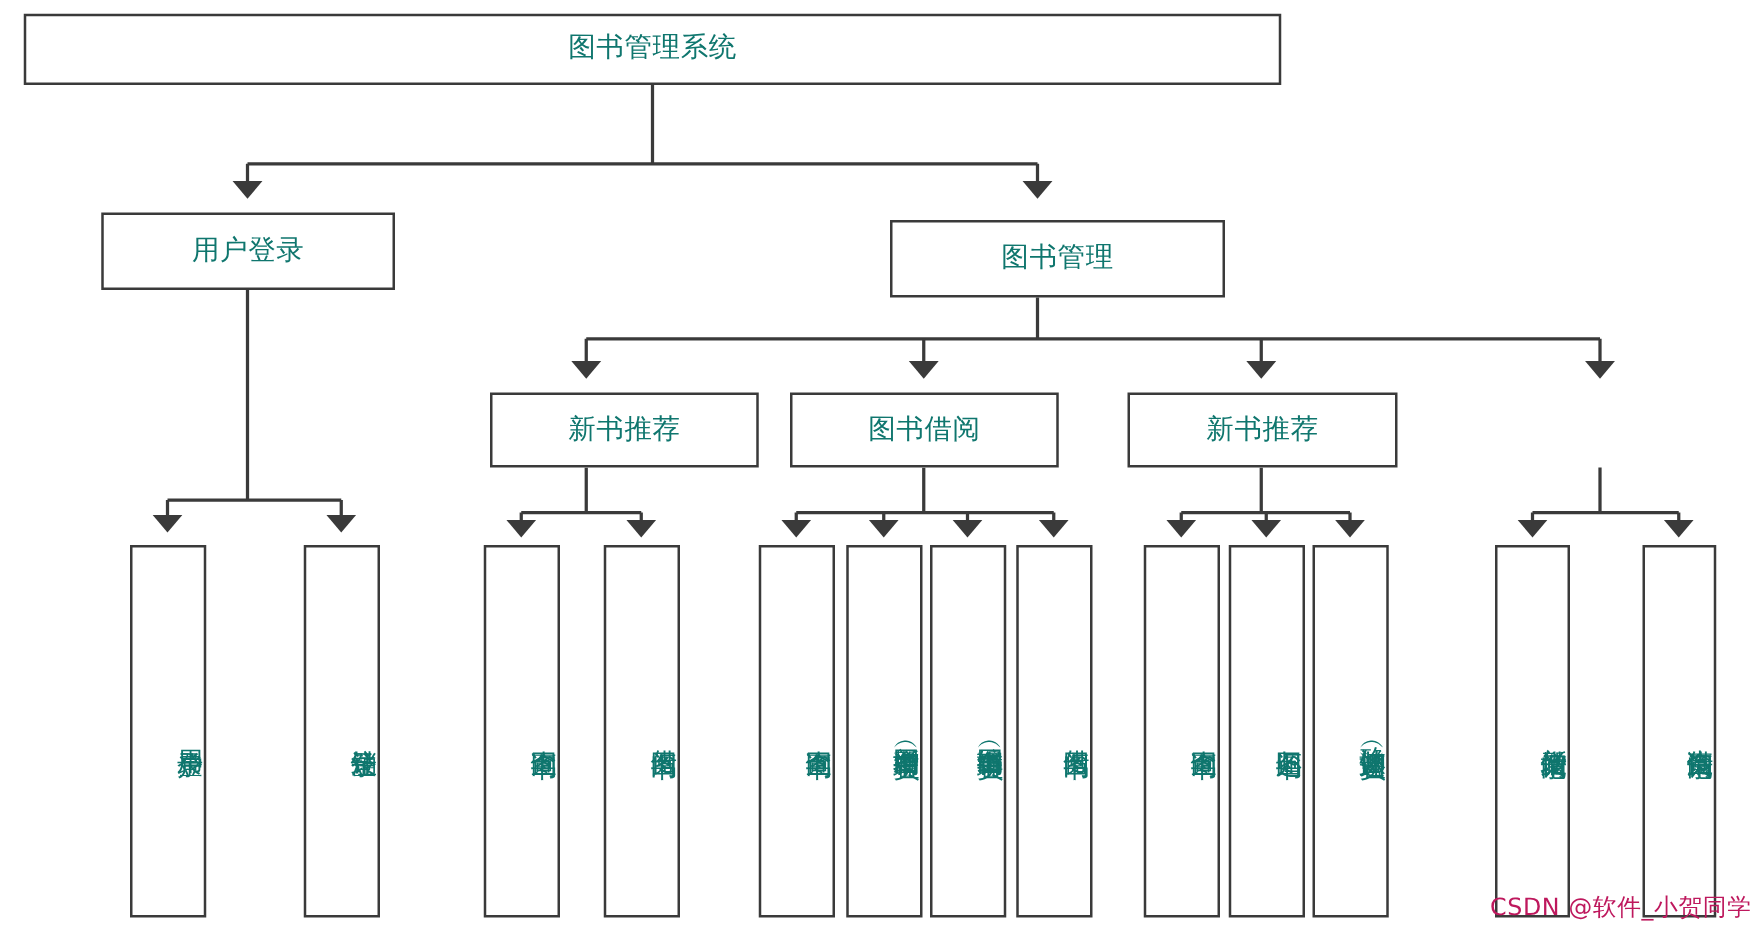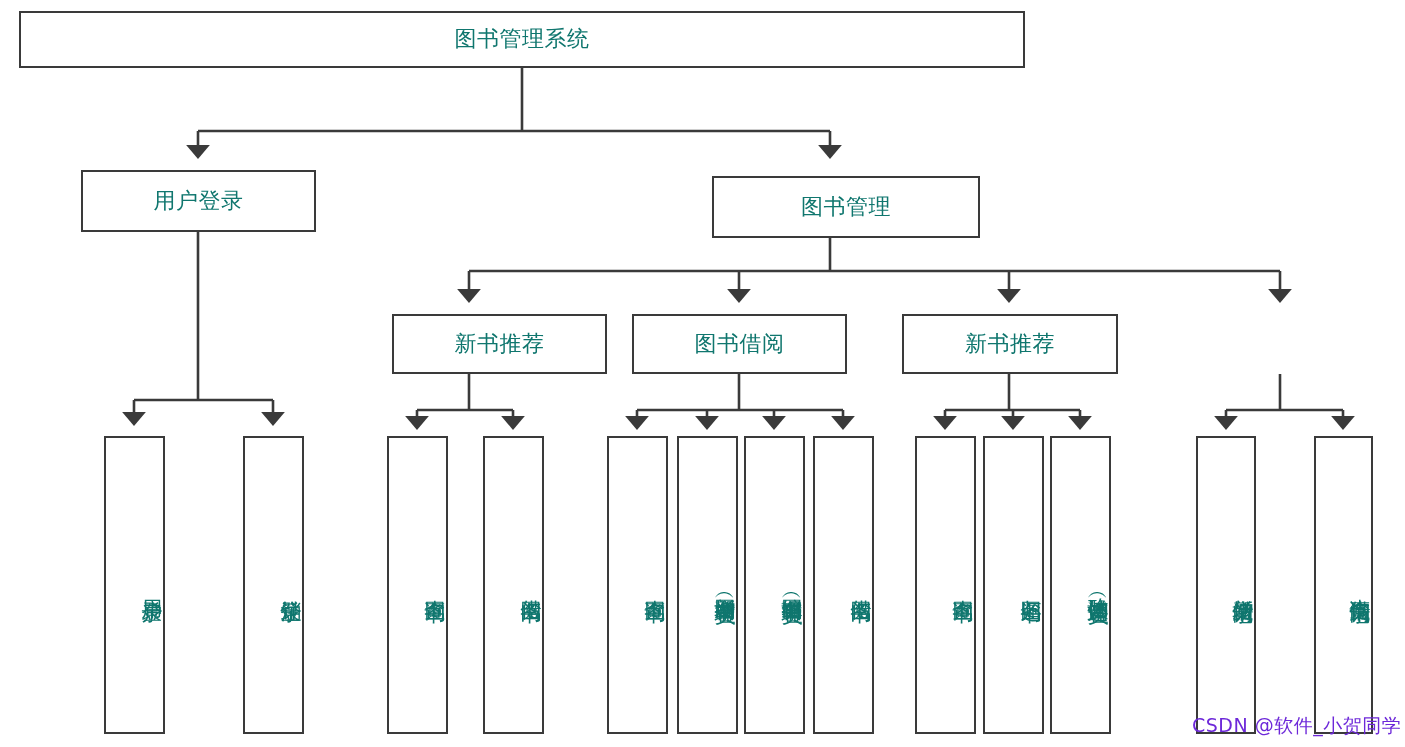--- a/index.html
+++ b/index.html
@@ -174,15 +174,15 @@
   <div class="node vert" id="n-lf-10" style="left: 1050px; top: 436px; width: 61px; height: 298px;">
     <span class="vlabel">确认归还（管理员）</span>
   </div>
   <div class="node vert" id="n-lf-11" style="left: 1196px; top: 436px; width: 60px; height: 298px;">
     <span class="vlabel">新增借阅记录</span>
   </div>
   <div class="node vert" id="n-lf-12" style="left: 1314px; top: 436px; width: 59px; height: 298px;">
     <span class="vlabel">查询借阅记录</span>
   </div>
 
-  <div class="watermark" style="left: 1192px; top: 713px; color: #6d28d9;">CSDN @软件_小贺同学</div>
+  <div class="watermark" style="left: 1192px; top: 713px; color: #be185d;">CSDN @软件_小贺同学</div>
 
 </div>
 
 </body></html>

